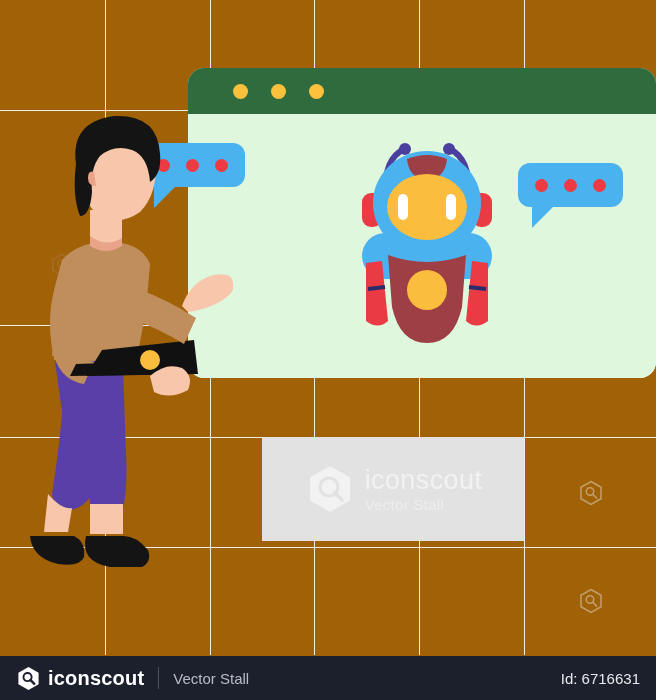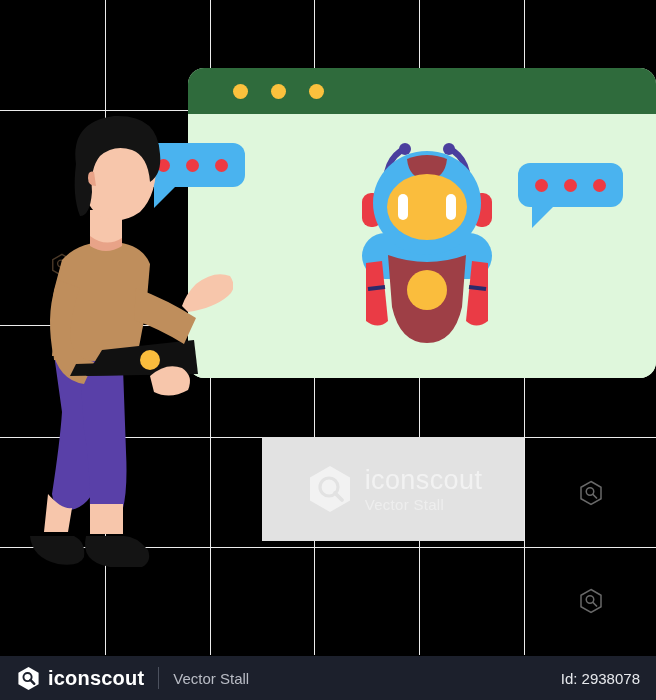--- a/index.html
+++ b/index.html
@@ -7,21 +7,21 @@
     padding: 0;
     background: #ffffff;
   }
   body {
     font-family: "Liberation Sans", sans-serif;
   }
   #stage {
     position: relative;
     width: 656px;
     height: 700px;
-    background: #000000;
+    background: #a16207;
     overflow: hidden;
   }
   
   .grid-v, .grid-h {
     position: absolute;
     background: #ececec;
   }
   .grid-v { width: 1px; top: 0; height: 655px; }
   .grid-h { height: 1px; left: 0; width: 656px; }
 
@@ -320,16 +320,16 @@
     <span class="fl-logo">
       <svg width="25" height="25" viewBox="0 0 52 52">
         <path d="M26 2 L47 14 L47 38 L26 50 L5 38 L5 14 Z" fill="#ffffff"></path>
         <circle cx="24" cy="23" r="8.5" fill="none" stroke="#1c202c" stroke-width="4"></circle>
         <path d="M30 29 L38 37" stroke="#1c202c" stroke-width="5" stroke-linecap="round"></path>
       </svg>
       <span class="fl-name">iconscout</span>
     </span>
     <span class="fl-div"></span>
     <span class="fl-author">Vector Stall</span>
-    <span class="fl-id">Id: 2938078</span>
+    <span class="fl-id">Id: 6716631</span>
   </div>
 
 </div>
 
 </body></html>

